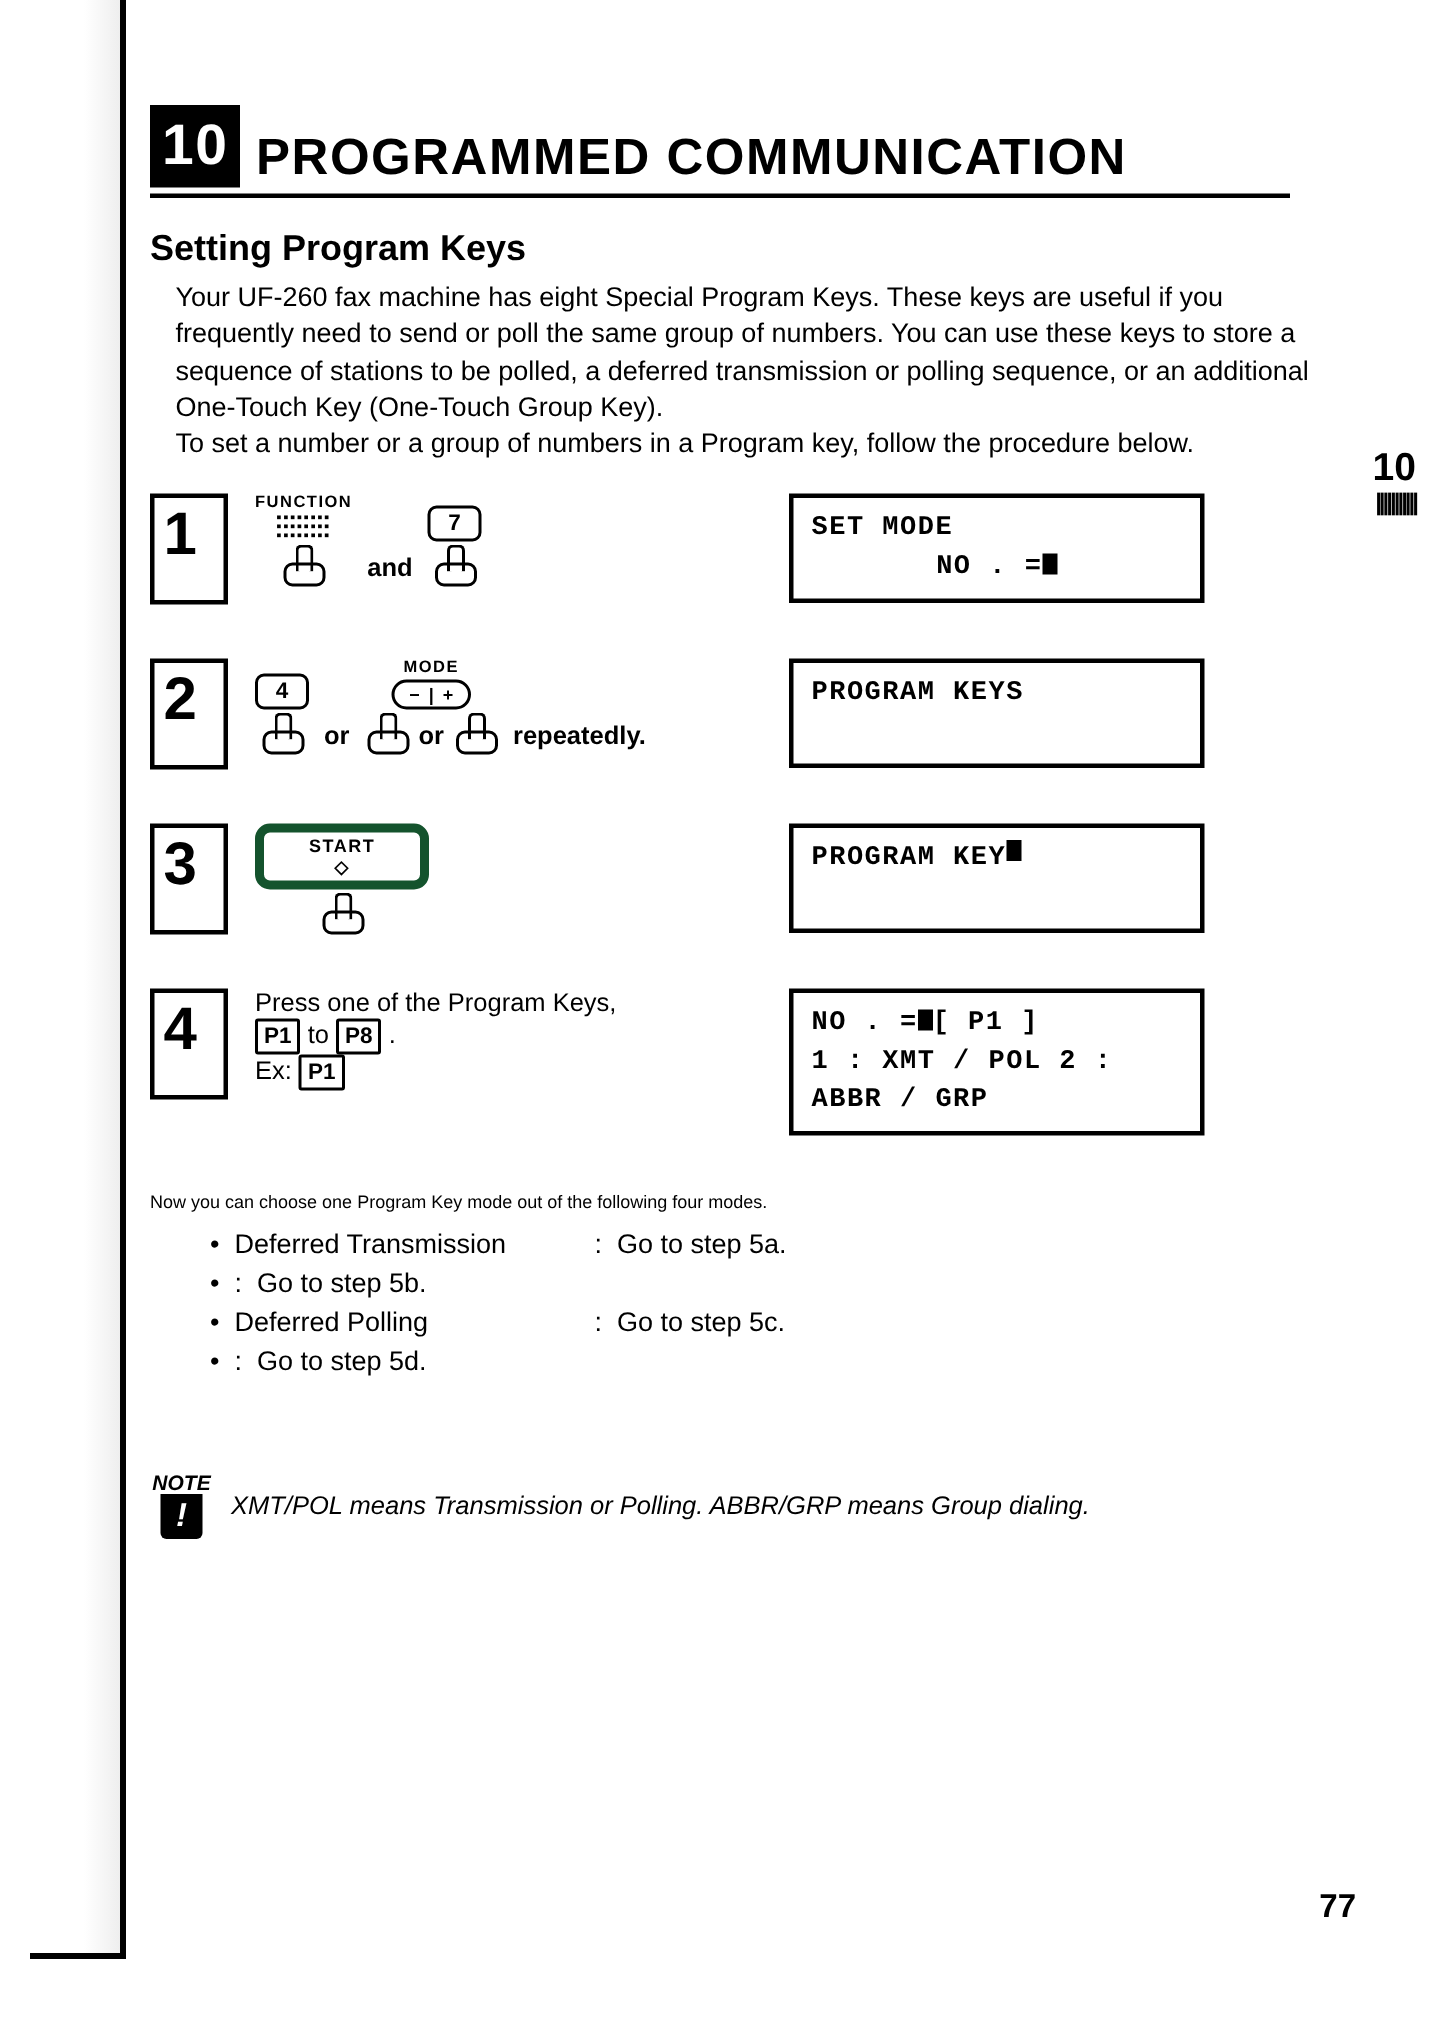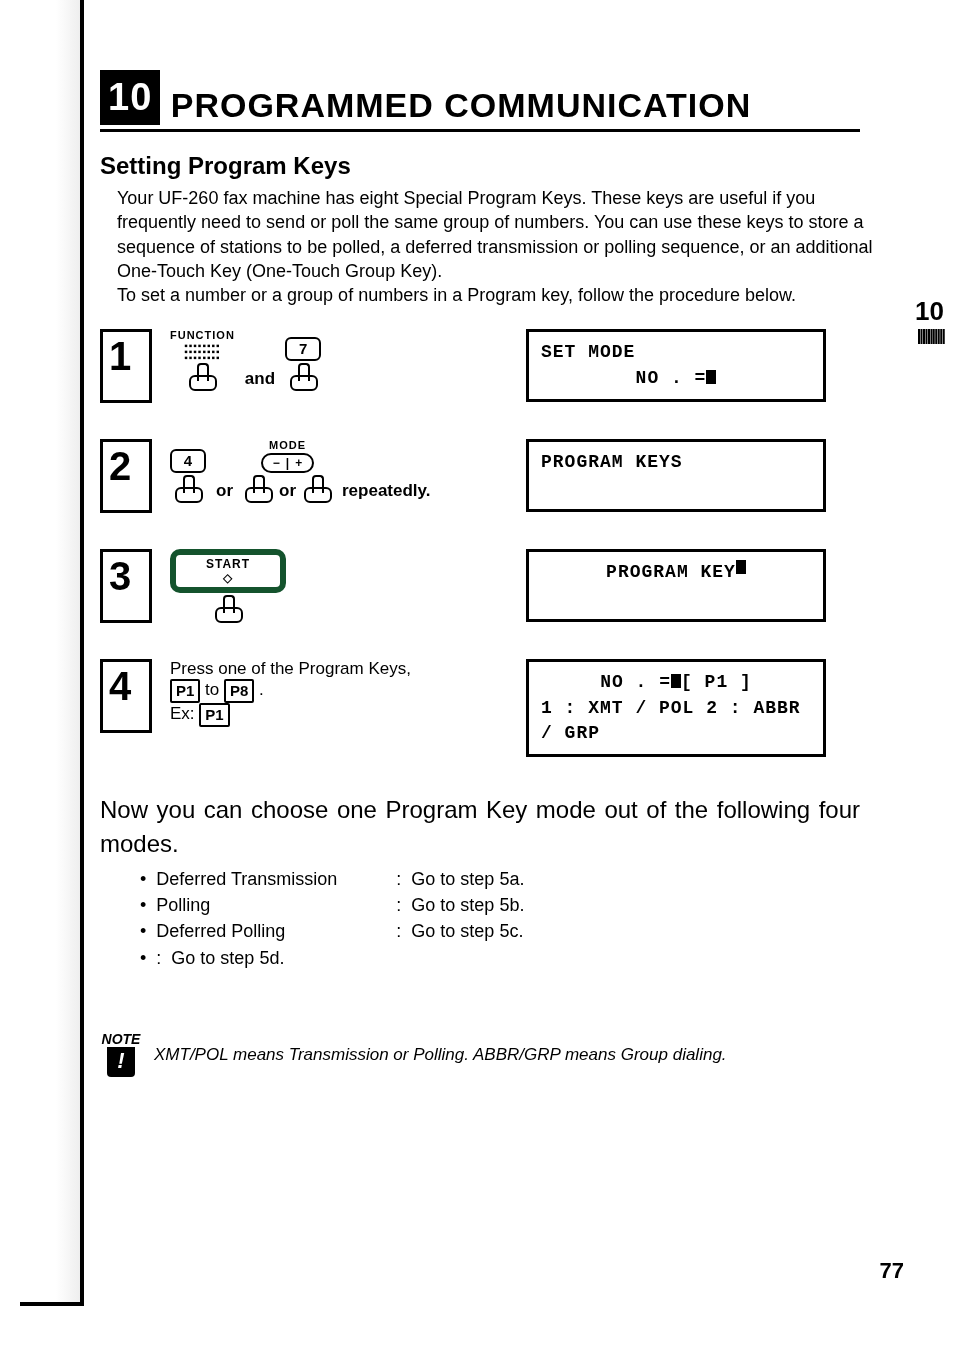--- a/index.html
+++ b/index.html
@@ -89,21 +89,21 @@
     align-items: flex-start;
     gap: 16px;
   }
   .step-diagram {
     width: 340px;
     font-size: 17px;
     font-weight: 700;
   }
   .display-box {
     border: 3px solid #000;
-    width: 300px;
+    width: 277px;
     padding: 8px 12px;
     font-family: "Courier New", monospace;
     font-size: 18px;
     font-weight: 700;
     letter-spacing: 1px;
     box-sizing: border-box;
     flex-shrink: 0;
     line-height: 1.4;
   }
   .display-box .line2 { text-align: center; }
@@ -166,21 +166,21 @@
     content: "";
     position: absolute;
     left: 2px; top: 12px;
     width: 24px; height: 12px;
     border: 2px solid #000;
     border-radius: 6px;
   }
   .diag-inline { display:flex; align-items:flex-end; gap:10px; flex-wrap:wrap; }
   .stack { display:flex; flex-direction:column; align-items:center; gap:2px; }
   .post-text {
-    font-size: 24px;
+    font-size: 12px;
     width: 760px;
     line-height: 1.4;
     margin-top: 25px;
     text-align: justify;
   }
   .mode-list {
     margin: 6px 0 0 40px;
   }
   .mode-list .mrow {
     display: flex;
@@ -234,21 +234,21 @@
   .mode-pill {
     display: inline-block;
     border: 2px solid #000;
     border-radius: 10px;
     padding: 0 4px;
     font-size: 12px;
     font-weight: 900;
     line-height: 16px;
   }
   .mode-seg { padding: 0 6px; }
-  .d-right { display:flex; justify-content:center; }
+  .d-right { display:flex; justify-content:flex-start; }
 </style>
 </head>
 <body>
 
 <div class="page">
   <div class="left-edge"></div>
 
   <div>
     <span class="chapter-badge">10</span>
     <span class="chapter-title">PROGRAMMED COMMUNICATION</span>
@@ -371,21 +371,20 @@
   <div class="post-text">Now you can choose one Program Key mode out of the following four modes.</div>
   <div class="mode-list">
     <div class="mrow">
       <span>•</span>
       <span class="mname">Deferred Transmission</span>
       <span>:</span>
       <span>Go to step 5a.</span>
     </div>
     <div class="mrow">
       <span>•</span>
-      <span class="mname">Polling</span>
       <span>:</span>
       <span>Go to step 5b.</span>
     </div>
     <div class="mrow">
       <span>•</span>
       <span class="mname">Deferred Polling</span>
       <span>:</span>
       <span>Go to step 5c.</span>
     </div>
     <div class="mrow">

